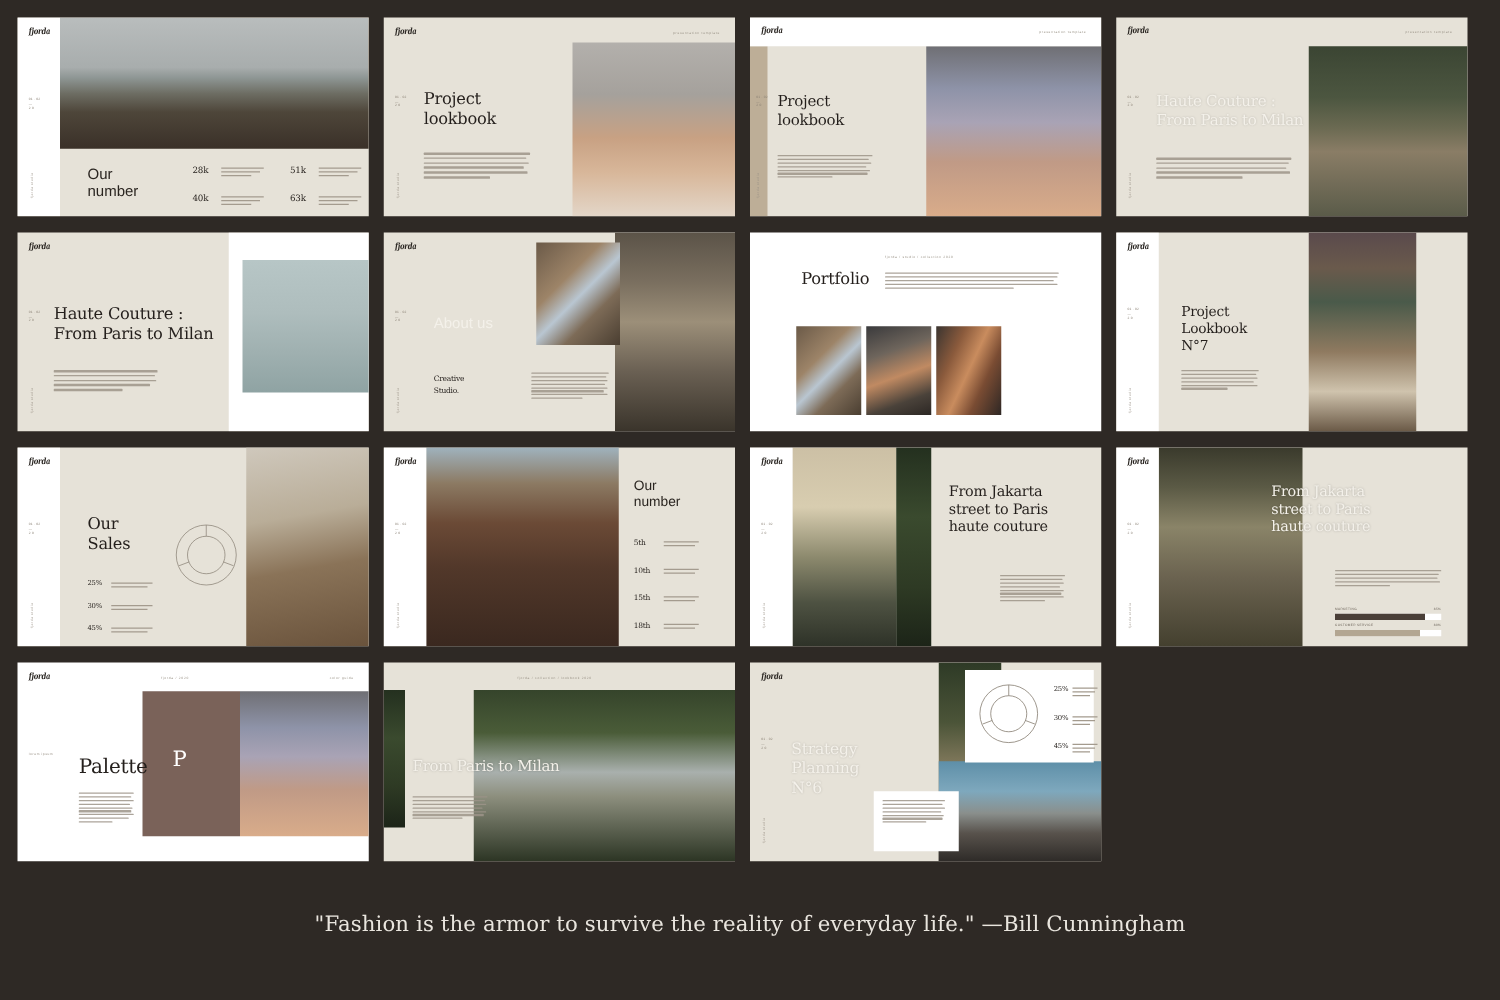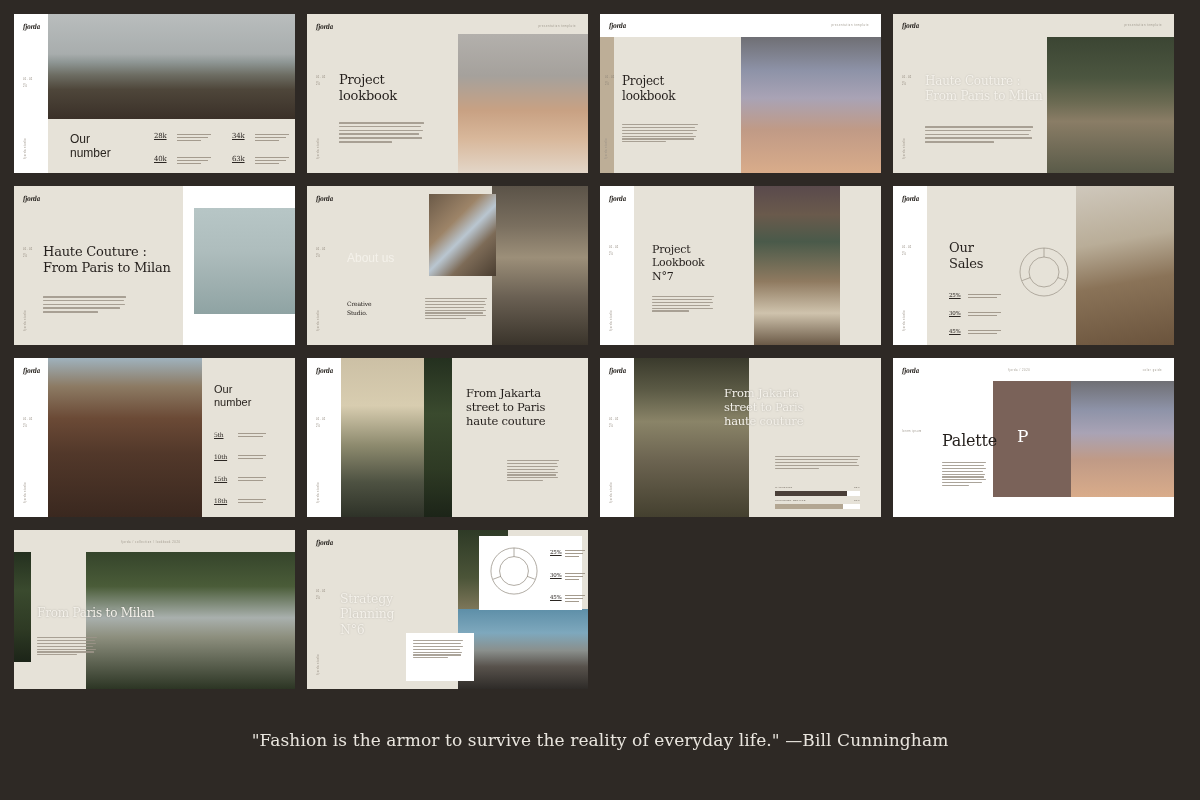--- a/index.html
+++ b/index.html
@@ -143,21 +143,21 @@
       linear-gradient(180deg,#2e3a26 0%,#4b5438 30%,#8a7f62 55%,#6b6450 75%,#3a3a2c 100%),
       radial-gradient(30% 28% at 50% 42%, #d9c6a8 0%, rgba(217,198,168,0) 60%); }
   .ph-pool    { background:
       linear-gradient(180deg,#5e8fa8 0%,#7ea8bd 30%,#8a8f8c 52%,#58524c 72%,#2e2b28 100%),
       radial-gradient(38% 45% at 58% 48%, #d3b79a 0%, rgba(211,183,154,0) 62%); }
   .ph-palette { background: #7a6259; }
 
   
   .stat-num {
     position: absolute; font-family: "DejaVu Serif", serif;
-    font-size: 7px; color: #2b2622; letter-spacing: -0.2px; text-decoration: underline;
+    font-size: 7px; color: #2b2622; letter-spacing: -0.2px;
   }
   .stat-lines { position: absolute; width: 34px; }
   .stat-lines i { display:block; height:1.1px; background:#a49b8e; margin-bottom:1.8px; }
 
   
   .donut { position: absolute; }
   .donut svg { display: block; }
 
   
   .bar-wrap { position: absolute; }
@@ -185,21 +185,21 @@
     <div class="railmeta">01 . 02<br>—<br>2 0</div>
     <div class="railvert">fjorda studio</div>
     <div class="h-sans" style="left:56px;top:118px;font-size:12px;white-space:pre-line;">Our
 number</div>
     <div class="stat-num" style="left:140px;top:118px;">28k</div>
     <div class="stat-lines" style="left:163px;top:120px;">
         <i style="width:100%"></i>
         <i style="width:92%"></i>
         <i style="width:70%"></i>
       </div>
-    <div class="stat-num" style="left:218px;top:118px;">34k</div>
+    <div class="stat-num" style="left:218px;top:118px;">51k</div>
     <div class="stat-lines" style="left:241px;top:120px;">
         <i style="width:100%"></i>
         <i style="width:92%"></i>
         <i style="width:70%"></i>
       </div>
     <div class="stat-num" style="left:140px;top:141px;">40k</div>
     <div class="stat-lines" style="left:163px;top:143px;">
         <i style="width:100%"></i>
         <i style="width:92%"></i>
         <i style="width:70%"></i>
@@ -300,20 +300,34 @@
         <i style="width:97%"></i>
         <i style="width:99%"></i>
         <i style="width:95%"></i>
         <i style="width:98%"></i>
         <i style="width:93%"></i>
         <i style="width:99%"></i>
         <i style="width:66%"></i>
     </div>
   </div>
 
+  <div class="slide" style="background:#ffffff;">
+    <div class="topmeta" style="left:108px;top:18px;">fjorda  /  studio  /  collection 2020</div>
+    <div class="h-serif" style="left:41px;top:30px;font-size:13px;">Portfolio</div>
+    <div class="para tiny" style="left:108px;top:32px;width:139px;">
+      <i style="width:100%"></i>
+        <i style="width:99%"></i>
+        <i style="width:97%"></i>
+        <i style="width:99%"></i>
+        <i style="width:74%"></i>
+    </div>
+    <div class="img ph-street1" style="left:37px;top:75px;width:52px;height:71px;"></div>
+    <div class="img ph-street2" style="left:93px;top:75px;width:52px;height:71px;"></div>
+    <div class="img ph-street3" style="left:149px;top:75px;width:52px;height:71px;"></div>
+  </div>
 
   <div class="slide">
     <div class="img ph-room" style="left:154px;top:0;width:86px;bottom:0;"></div>
     <div class="lrail"></div>
     <div class="logo">fjorda</div>
     <div class="railmeta" style="left:9px;top:60px;">01 . 02<br>—<br>2 0</div>
     <div class="railvert">fjorda studio</div>
     <div class="h-serif" style="left:52px;top:57px;font-size:11px;white-space:pre-line;">Project
 Lookbook
 N°7</div>

